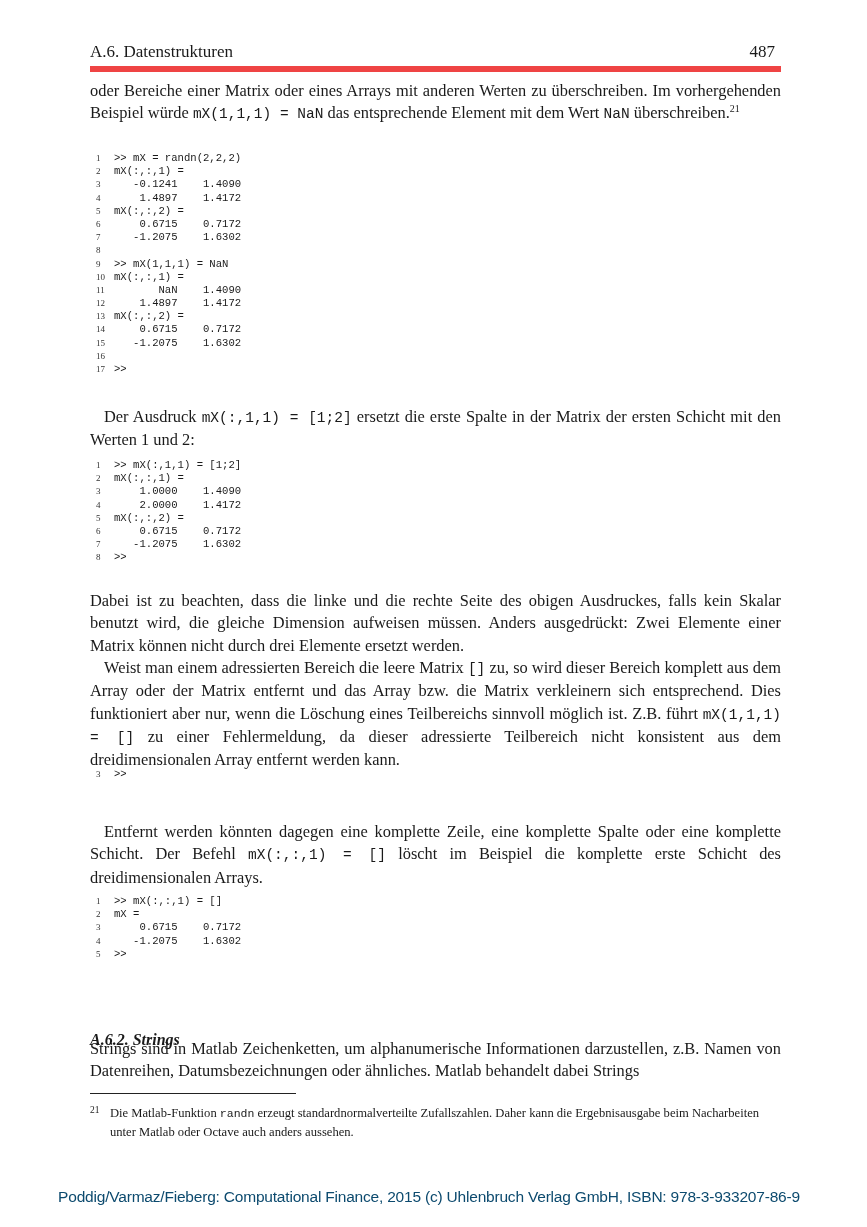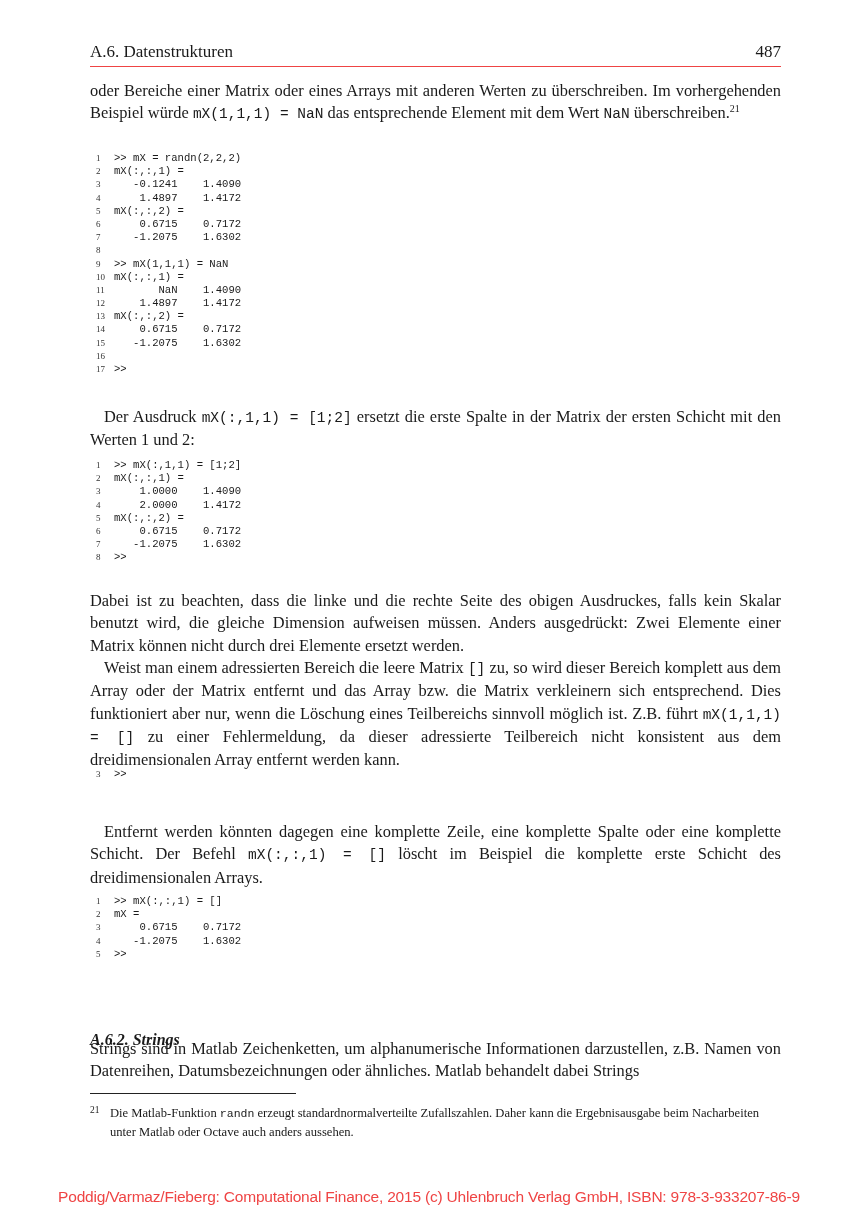--- a/index.html
+++ b/index.html
@@ -1,36 +1,36 @@
 <!DOCTYPE html>
 <html><head>
 <meta charset="utf-8">
 <style>
   html, body { margin: 0; padding: 0; background: #ffffff; }
   body { width: 867px; height: 1227px; position: relative; overflow: hidden; color: #1a1a1a; }
   .serif { font-family: "Liberation Serif", "DejaVu Serif", serif; }
   #page { position: absolute; left: 90px; top: 0; width: 691px; }
-  .running-head { position: absolute; top: 42px; left: 0; width: 691px; height: 24px; font-size: 17px; border-bottom: 1px solid #ef4444; }
+  .running-head { position: absolute; top: 42px; left: 0; width: 691px; height: 24px; font-size: 17px; border-bottom: 6px solid #ef4444; }
   .running-head .title { position: absolute; left: 0; top: 0; }
-  .running-head .pagenum { position: absolute; right: 0; top: 0; }
+  .running-head .pagenum { position: absolute; right: 6px; top: 0; }
   .para { position: absolute; left: 0; width: 691px; font-size: 16.4px; line-height: 22.3px; text-align: justify; }
   .para.indent { text-indent: 14px; }
   .para code { font-family: "Liberation Mono", "DejaVu Sans Mono", monospace; font-size: 14.5px; }
   .para sup { font-size: 10px; line-height: 0; }
   .code-block { position: absolute; left: 6px; font-size: 10.6px; line-height: 13.2px; }
   .code-line { white-space: pre; height: 13.2px; }
   .code-line .ln { display: inline-block; width: 18px; font-family: "Liberation Serif", "DejaVu Serif", serif; font-size: 9px; color: #333; }
   .code-line .txt { font-family: "Liberation Mono", "DejaVu Sans Mono", monospace; }
   .section-heading { position: absolute; left: 0; top: 1031px; font-size: 16px; font-weight: bold; font-style: italic; }
   .footnote-rule { position: absolute; left: 0; top: 1093px; width: 206px; border-top: 1px solid #222; }
   .footnote { position: absolute; left: 0; top: 1104px; width: 691px; font-size: 12.6px; line-height: 18px; }
   .footnote .fnmark { position: absolute; left: 0; top: -3px; font-size: 9.5px; }
   .footnote .fntext { margin-left: 20px; display: block; }
   .footnote code { font-family: "Liberation Mono", "DejaVu Sans Mono", monospace; font-size: 11.5px; }
-  .watermark { position: absolute; left: 0; width: 858px; top: 1188px; text-align: center; font-family: "Liberation Sans", "DejaVu Sans", sans-serif; font-size: 15.5px; color: #ef4444; letter-spacing: -0.2px; }
+  .watermark { position: absolute; left: 0; width: 858px; top: 1188px; text-align: center; font-family: "Liberation Sans", "DejaVu Sans", sans-serif; font-size: 15.5px; color: #0c4a6e; letter-spacing: -0.2px; }
 </style>
 </head>
 <body>
 
 <div id="page">
 
   <div class="running-head serif">
     <span class="title">A.6.  Datenstrukturen</span>
     <span class="pagenum">487</span>
   </div>

